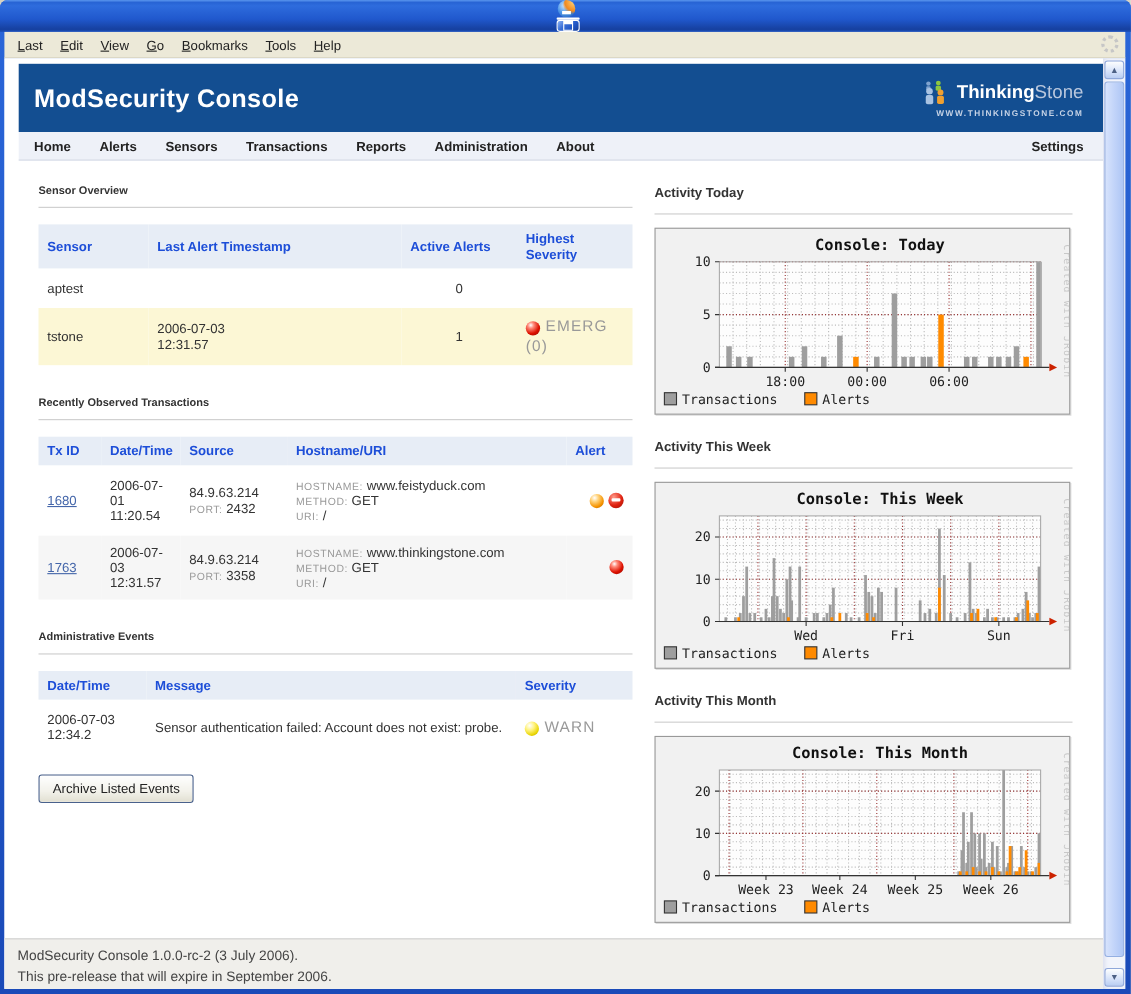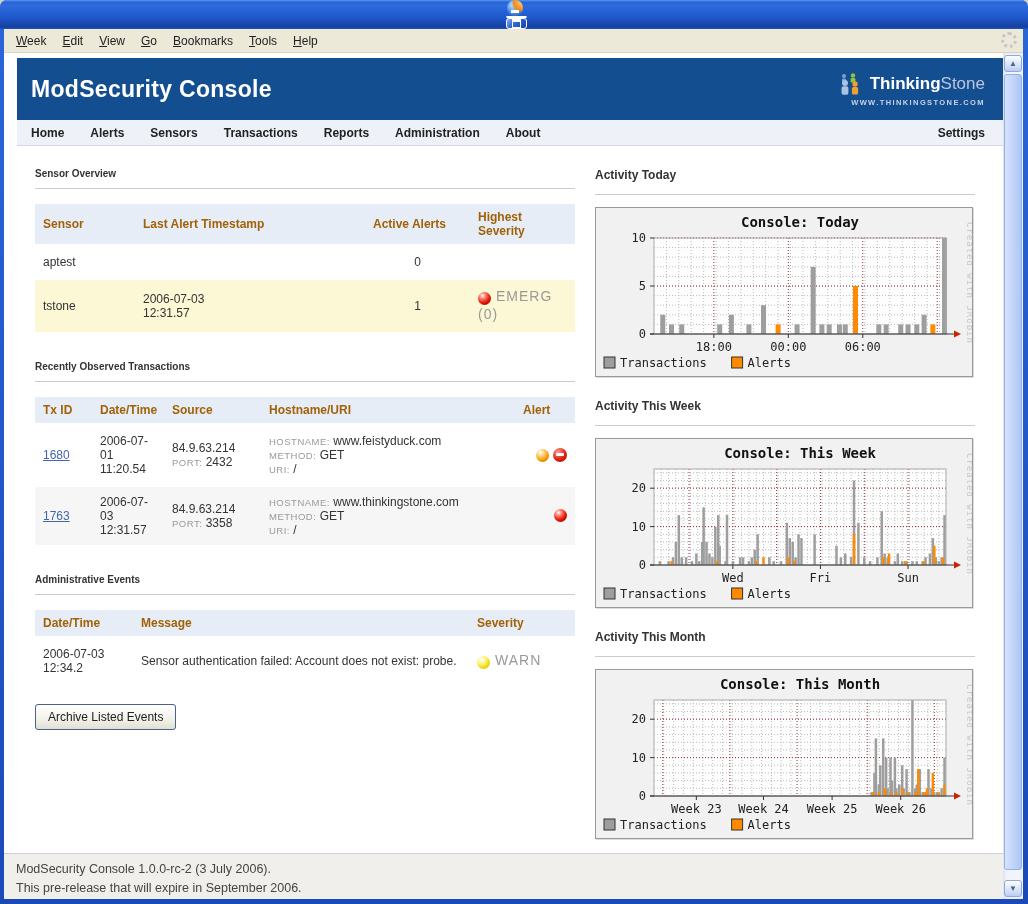--- a/index.html
+++ b/index.html
@@ -65,21 +65,21 @@
   .main { display:flex; padding:22px 0 0 31px; gap:20px; }
   .col-left { width:540px; flex:0 0 auto; }
   .col-right { width:380px; flex:0 0 auto; }
 
   h2.sec { font-size:10px; color:#333; padding-bottom:9px; border-bottom:1px solid #ccc; margin-bottom:12px; }
   .act-head { font-size:12px; font-weight:bold; color:#333; padding-bottom:12px; border-bottom:1px solid #ccc;
     margin-bottom:12px; }
 
   table.grid { border-collapse:separate; border-spacing:0 3px; width:100%; font-size:12px; color:#333;
     table-layout:fixed; margin-bottom:26px; }
-  table.grid th { background:#e7edf6; font-weight:bold; text-align:left; padding:6px 8px; color:#a16207; }
+  table.grid th { background:#e7edf6; font-weight:bold; text-align:left; padding:6px 8px; color:#1d4ed8; }
   table.grid td { padding:8px 8px; vertical-align:middle; background:#fff; }
   tr.row-yellow td { background:#fcf7d5; }
   tr.row-gray td { background:#f6f6f6; }
   .c-center { text-align:center; }
   .lbl { font-size:9.5px; color:#999; letter-spacing:0.5px; }
   .sev-label { font-size:14px; color:#999; letter-spacing:1px; margin-left:5px; vertical-align:2px;text-align:right; }
   a.txlink { color:#4466aa; }
 
   .ball { width:13px; height:13px; border-radius:50%; display:inline-block; vertical-align:-2px; }
   .ball-red { background:radial-gradient(circle at 35% 28%,#fff 0%,#ff8a7a 22%,#dd1100 60%,#8a0600 100%); }
@@ -117,21 +117,21 @@
       </span>
     <span class="tb-btn btn-max">
         <span class="glyph-max"></span>
       </span>
     <span class="tb-btn btn-close">
         <span class="glyph-close">✕</span>
       </span>
   </div>
 
   <div class="menubar">
-    <span class="menu-item">Week</span>
+    <span class="menu-item">Last</span>
     <span class="menu-item">Edit</span>
     <span class="menu-item">View</span>
     <span class="menu-item">Go</span>
     <span class="menu-item">Bookmarks</span>
     <span class="menu-item">Tools</span>
     <span class="menu-item">Help</span>
     <span class="throbber"></span>
   </div>
 
   <div class="viewport">

